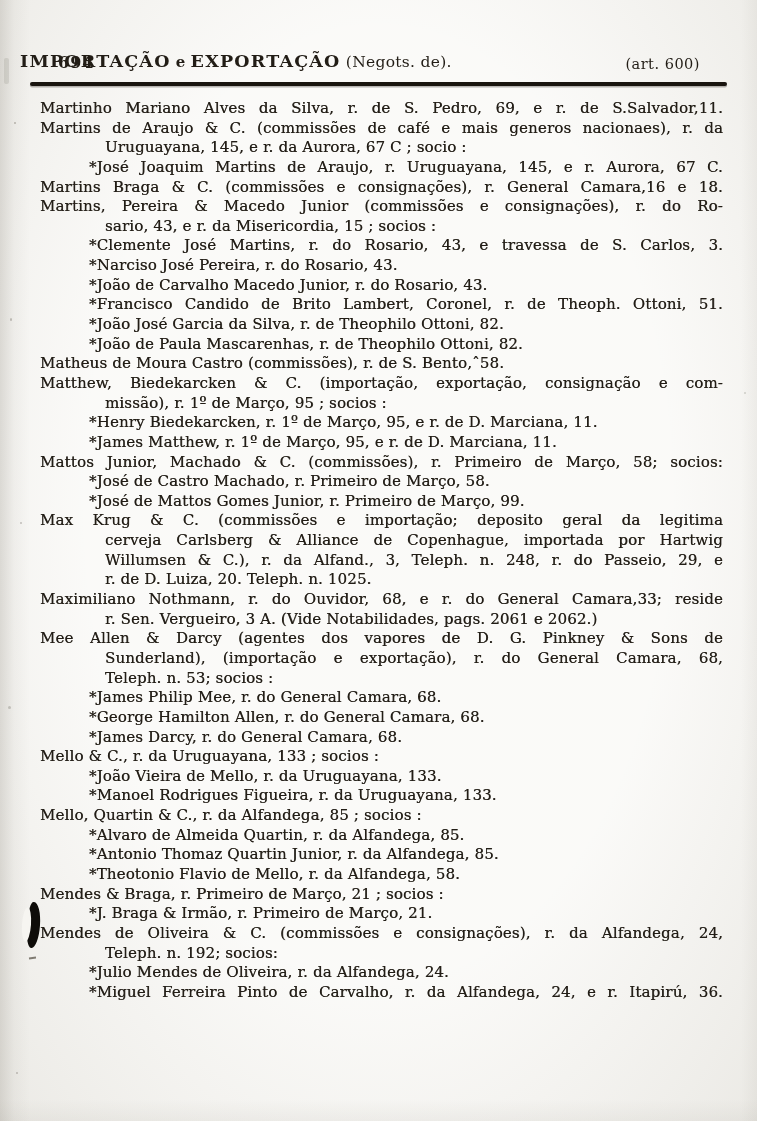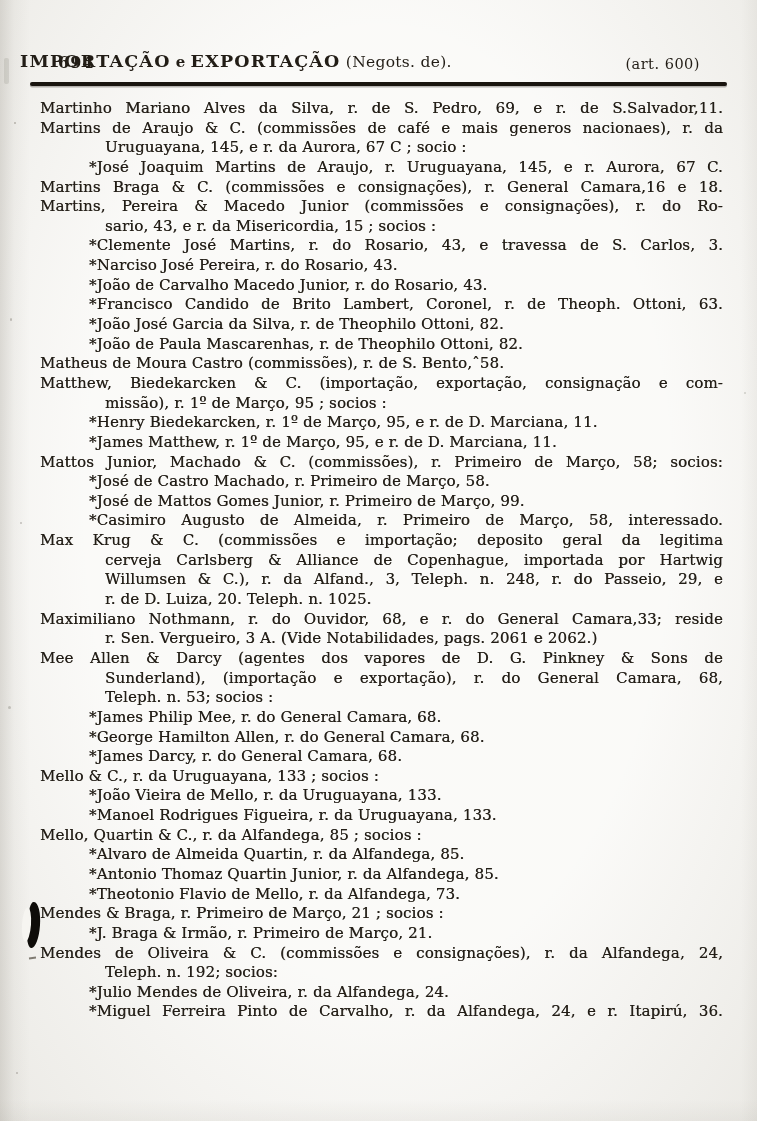--- a/index.html
+++ b/index.html
@@ -76,51 +76,50 @@
     <div class="ln entry just"><span>Martinho Mariano Alves da Silva, r. de S. Pedro, 69, e r. de S.Salvador,11.</span></div>
     <div class="ln entry just"><span>Martins de Araujo &amp; C. (commissões de café e mais generos nacionaes), r. da</span></div>
     <div class="ln cont"><span>Uruguayana, 145, e r. da Aurora, 67 C ; socio :</span></div>
     <div class="ln socio just"><span>*José Joaquim Martins de Araujo, r. Uruguayana, 145, e r. Aurora, 67 C.</span></div>
     <div class="ln entry just"><span>Martins Braga &amp; C. (commissões e consignações), r. General Camara,16 e 18.</span></div>
     <div class="ln entry just"><span>Martins, Pereira &amp; Macedo Junior (commissões e consignações), r. do Ro-</span></div>
     <div class="ln cont"><span>sario, 43, e r. da Misericordia, 15 ; socios :</span></div>
     <div class="ln socio just"><span>*Clemente José Martins, r. do Rosario, 43, e travessa de S. Carlos, 3.</span></div>
     <div class="ln socio"><span>*Narciso José Pereira, r. do Rosario, 43.</span></div>
     <div class="ln socio"><span>*João de Carvalho Macedo Junior, r. do Rosario, 43.</span></div>
-    <div class="ln socio just"><span>*Francisco Candido de Brito Lambert, Coronel, r. de Theoph. Ottoni, 63.</span></div>
+    <div class="ln socio just"><span>*Francisco Candido de Brito Lambert, Coronel, r. de Theoph. Ottoni, 51.</span></div>
     <div class="ln socio"><span>*João José Garcia da Silva, r. de Theophilo Ottoni, 82.</span></div>
     <div class="ln socio"><span>*João de Paula Mascarenhas, r. de Theophilo Ottoni, 82.</span></div>
     <div class="ln entry"><span>Matheus de Moura Castro (commissões), r. de S. Bento,ˆ58.</span></div>
     <div class="ln entry just"><span>Matthew, Biedekarcken &amp; C. (importação, exportação, consignação e com-</span></div>
     <div class="ln cont"><span>missão), r. 1º de Março, 95 ; socios :</span></div>
     <div class="ln socio"><span>*Henry Biedekarcken, r. 1º de Março, 95, e r. de D. Marciana, 11.</span></div>
     <div class="ln socio"><span>*James Matthew, r. 1º de Março, 95, e r. de D. Marciana, 11.</span></div>
     <div class="ln entry just"><span>Mattos Junior, Machado &amp; C. (commissões), r. Primeiro de Março, 58; socios:</span></div>
     <div class="ln socio"><span>*José de Castro Machado, r. Primeiro de Março, 58.</span></div>
     <div class="ln socio"><span>*José de Mattos Gomes Junior, r. Primeiro de Março, 99.</span></div>
-    <div class="ln socio just"><span>*Casimiro Augusto de Almeida, r. Primeiro de Março, 58, interessado.</span></div>
     <div class="ln entry just"><span>Max Krug &amp; C. (commissões e importação; deposito geral da legitima</span></div>
     <div class="ln cont just"><span>cerveja Carlsberg &amp; Alliance de Copenhague, importada por Hartwig</span></div>
     <div class="ln cont just"><span>Willumsen &amp; C.), r. da Alfand., 3, </span><span class="it">Teleph.</span><span> n. 248, r. do Passeio, 29, e</span></div>
     <div class="ln cont"><span>r. de D. Luiza, 20. </span><span class="it">Teleph.</span><span> n. 1025.</span></div>
     <div class="ln entry just"><span>Maximiliano Nothmann, r. do Ouvidor, 68, e r. do General Camara,33; reside</span></div>
     <div class="ln cont"><span>r. Sen. Vergueiro, 3 A. (Vide </span><span class="it">Notabilidades,</span><span> pags. 2061 e 2062.)</span></div>
     <div class="ln entry just"><span>Mee Allen &amp; Darcy (agentes dos vapores de D. G. Pinkney &amp; Sons de</span></div>
     <div class="ln cont just"><span>Sunderland), (importação e exportação), r. do General Camara, 68,</span></div>
     <div class="ln cont"><span class="it">Teleph.</span><span> n. 53; socios :</span></div>
     <div class="ln socio"><span>*James Philip Mee, r. do General Camara, 68.</span></div>
     <div class="ln socio"><span>*George Hamilton Allen, r. do General Camara, 68.</span></div>
     <div class="ln socio"><span>*James Darcy, r. do General Camara, 68.</span></div>
     <div class="ln entry"><span>Mello &amp; C., r. da Uruguayana, 133 ; socios :</span></div>
     <div class="ln socio"><span>*João Vieira de Mello, r. da Uruguayana, 133.</span></div>
     <div class="ln socio"><span>*Manoel Rodrigues Figueira, r. da Uruguayana, 133.</span></div>
     <div class="ln entry"><span>Mello, Quartin &amp; C., r. da Alfandega, 85 ; socios :</span></div>
     <div class="ln socio"><span>*Alvaro de Almeida Quartin, r. da Alfandega, 85.</span></div>
     <div class="ln socio"><span>*Antonio Thomaz Quartin Junior, r. da Alfandega, 85.</span></div>
-    <div class="ln socio"><span>*Theotonio Flavio de Mello, r. da Alfandega, 73.</span></div>
+    <div class="ln socio"><span>*Theotonio Flavio de Mello, r. da Alfandega, 58.</span></div>
     <div class="ln entry"><span>Mendes &amp; Braga, r. Primeiro de Março, 21 ; socios :</span></div>
     <div class="ln socio"><span>*J. Braga &amp; Irmão, r. Primeiro de Março, 21.</span></div>
     <div class="ln entry just"><span>Mendes de Oliveira &amp; C. (commissões e consignações), r. da Alfandega, 24,</span></div>
     <div class="ln cont"><span class="it">Teleph.</span><span> n. 192; socios:</span></div>
     <div class="ln socio"><span>*Julio Mendes de Oliveira, r. da Alfandega, 24.</span></div>
     <div class="ln socio just"><span>*Miguel Ferreira Pinto de Carvalho, r. da Alfandega, 24, e r. Itapirú, 36.</span></div>
   </div>
 
 <div class="ink-blob"></div>
 <div class="pencil-dash"></div>

